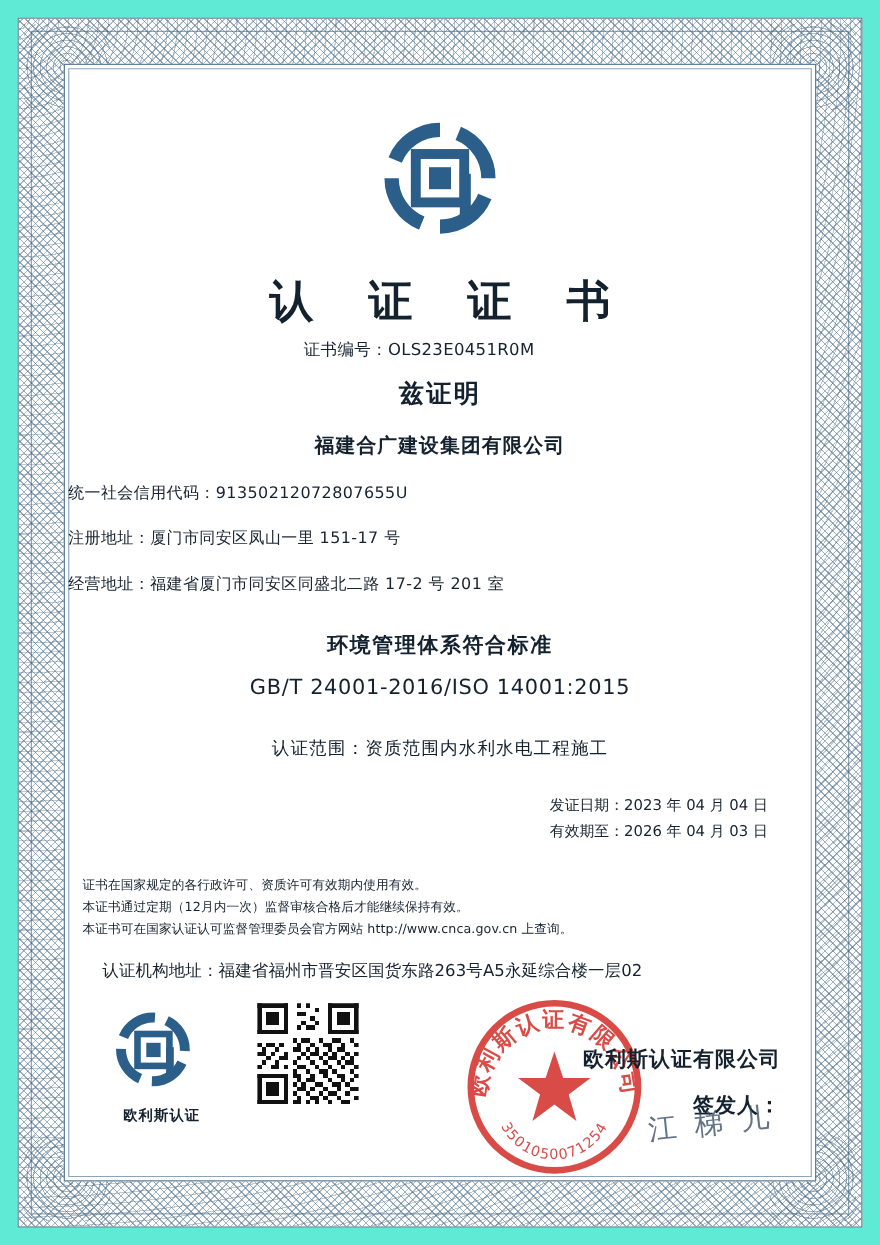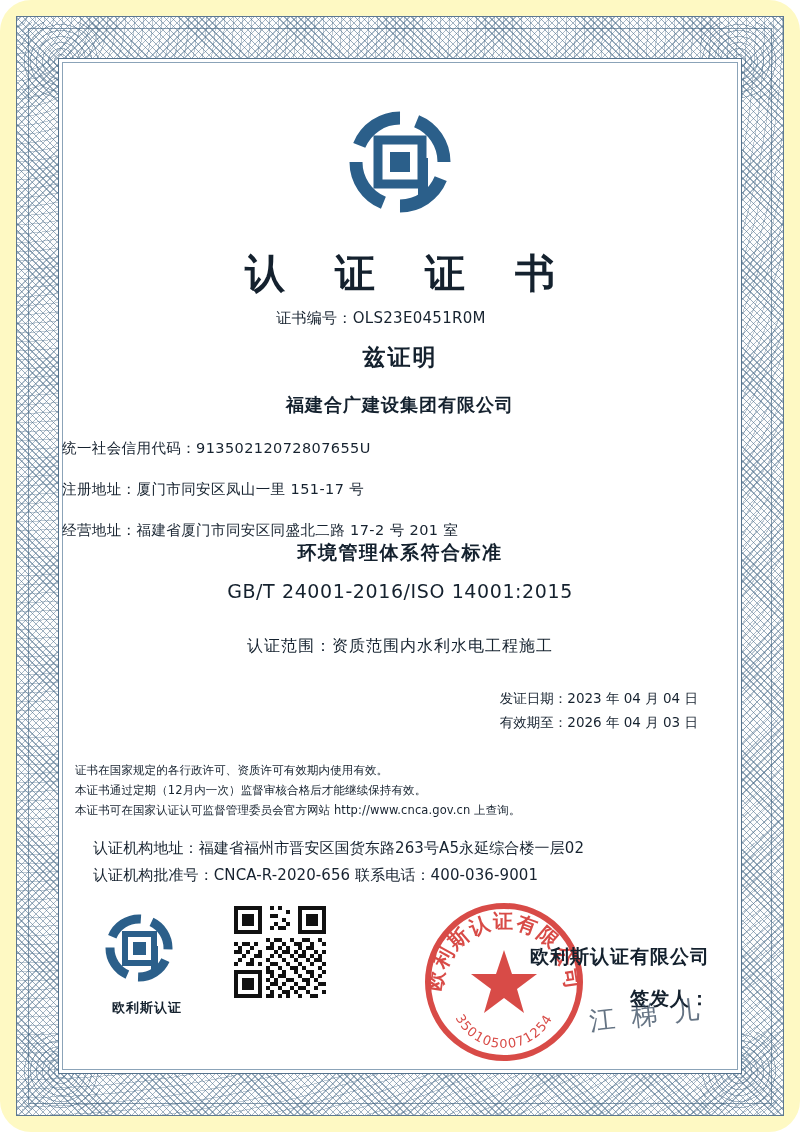--- a/index.html
+++ b/index.html
@@ -14,22 +14,21 @@
     color: #1b2a3a;
     overflow: hidden;
   }
 
   
   .page {
     position: relative;
     width: 800px;
     height: 1132px;
     box-sizing: border-box;
-    background: #fef9c3;
-    border-radius: 31px;
+    background: #5eead4;
   }
   .border-outer {
     position: absolute;
     left: 16px; top: 16px; right: 16px; bottom: 16px;
     border: 1px solid #5d7890;
     background:
       repeating-linear-gradient(45deg, rgba(70,105,135,0.55) 0 1px, rgba(255,255,255,0) 1px 5px),
       repeating-linear-gradient(-45deg, rgba(70,105,135,0.45) 0 1px, rgba(255,255,255,0) 1px 5px),
       repeating-radial-gradient(circle at 0 0, rgba(70,105,135,0.35) 0 1px, rgba(255,255,255,0) 1px 9px);
     background-color: #fdfdfd;
@@ -116,20 +115,21 @@
     margin-top: 22px;
     text-align: left;
     letter-spacing: .4px;
   }
 
   .standard-name {
     text-align: center;
     font-size: 19px;
     font-weight: 700;
     color: #14212e;
+    margin-top: 34px;
     letter-spacing: 1.5px;
   }
   .standard-code {
     text-align: center;
     font-size: 19px;
     color: #14212e;
     margin-top: 14px;
     letter-spacing: .6px;
   }
   .scope {
@@ -284,21 +284,20 @@
     </div>
 
     <div class="fineprint">
       <div>证书在国家规定的各行政许可、资质许可有效期内使用有效。</div>
       <div>本证书通过定期（12月内一次）监督审核合格后才能继续保持有效。</div>
       <div>本证书可在国家认证认可监督管理委员会官方网站 http://www.cnca.gov.cn 上查询。</div>
     </div>
 
     <div class="orgblock">
       <div>认证机构地址：福建省福州市晋安区国货东路263号A5永延综合楼一层02</div>
-      <div>认证机构批准号：CNCA-R-2020-656   联系电话：400-036-9001</div>
     </div>
 
     <div class="bottom-row">
 
       <div class="logo-bottom">
         <svg viewBox="0 0 86 80" width="86" height="80" aria-hidden="true">
           <g fill="none" stroke="#2b5f8a" stroke-width="9">
             <path d="M43 7 a29 29 0 1 0 0 58 a29 29 0 1 0 0 -58" stroke-dasharray="34 11"></path>
           </g>
           <rect x="29" y="22" width="29" height="29" fill="none" stroke="#2b5f8a" stroke-width="6"></rect>

